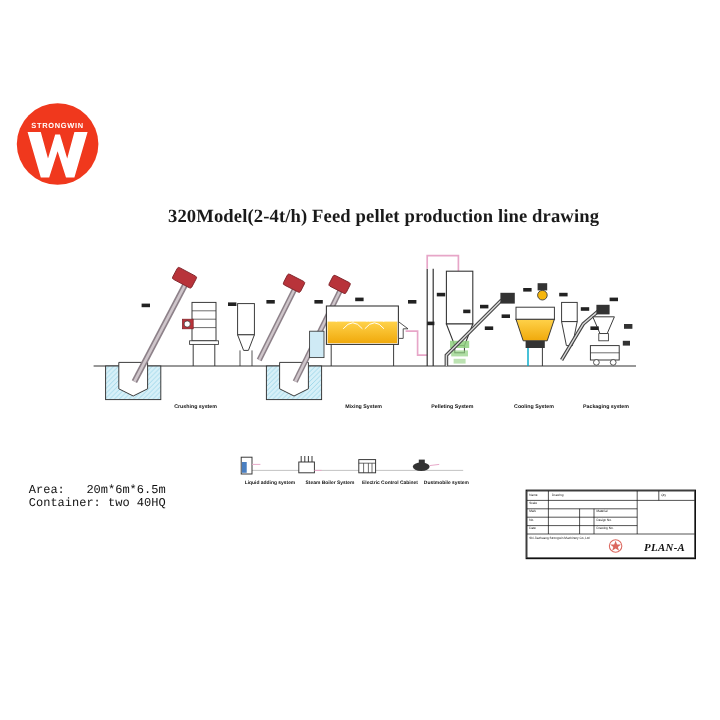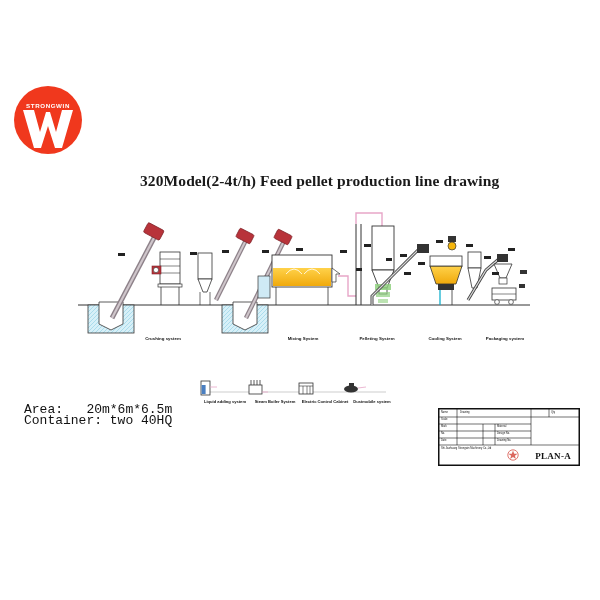--- a/index.html
+++ b/index.html
@@ -49,32 +49,32 @@
   .legend-item .cap{
     display:block;margin-top:1px;
     font-family:"Liberation Sans", sans-serif;
     font-size:4.1px;font-weight:700;color:#111;white-space:nowrap;
   }
 
   
   #spec{
     position:absolute;left:24px;top:404px;
     font-family:"Liberation Mono", monospace;
-    font-size:13px;line-height:11px;color:#111;white-space:pre;
+    font-size:10px;line-height:11px;color:#111;white-space:pre;
   }
 
   
   #titleblock{
     position:absolute;left:438px;top:408px;width:140px;height:56px;
     border:1px solid #111;background:#fff;
   }
   #tb-plan{
     position:absolute;right:8px;bottom:4px;
     font-family:"Liberation Serif", serif;
-    font-size:9px;font-weight:700;color:#111;letter-spacing:.3px;
+    font-size:9px;font-weight:700;color:#111;letter-spacing:.3px;font-style:italic;
   }
   .tbtxt{
     position:absolute;font-family:"Liberation Sans",sans-serif;
     font-size:2.6px;color:#111;white-space:nowrap;
   }
 </style>
 </head>
 <body>
 
 <div id="canvas">

